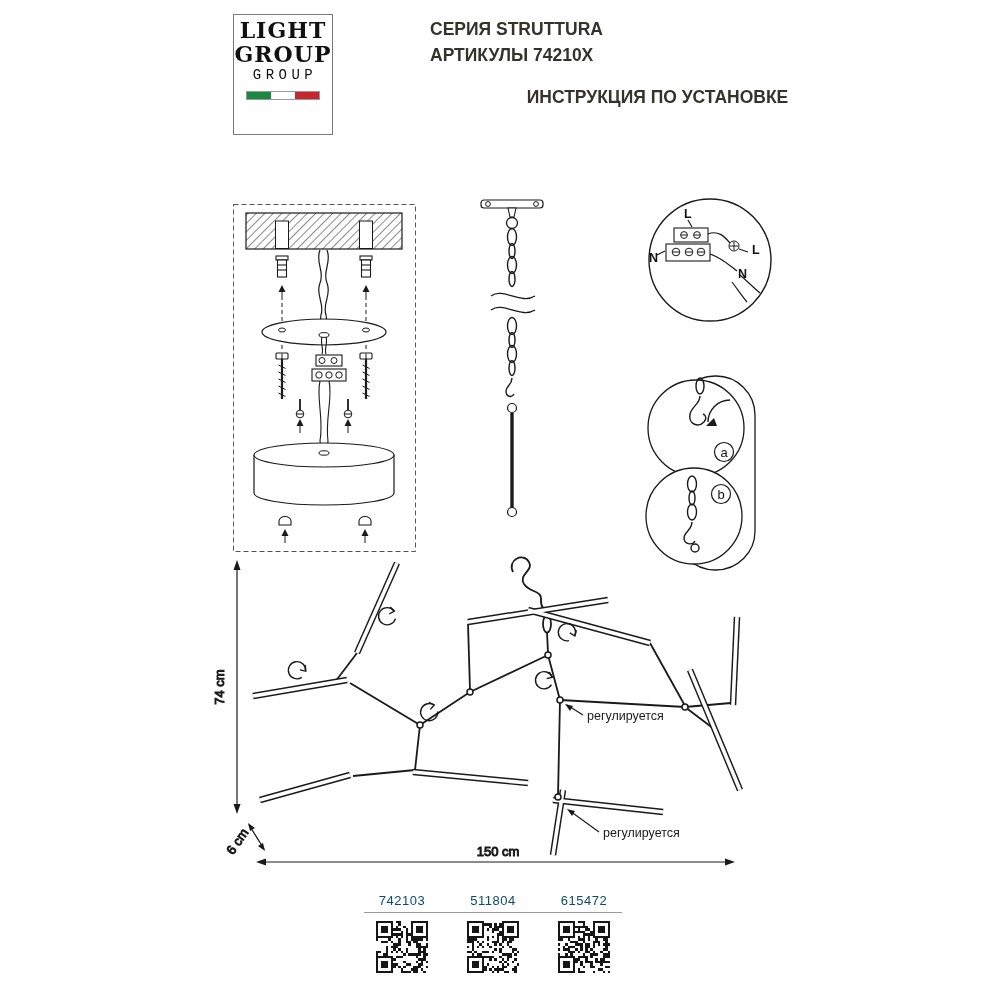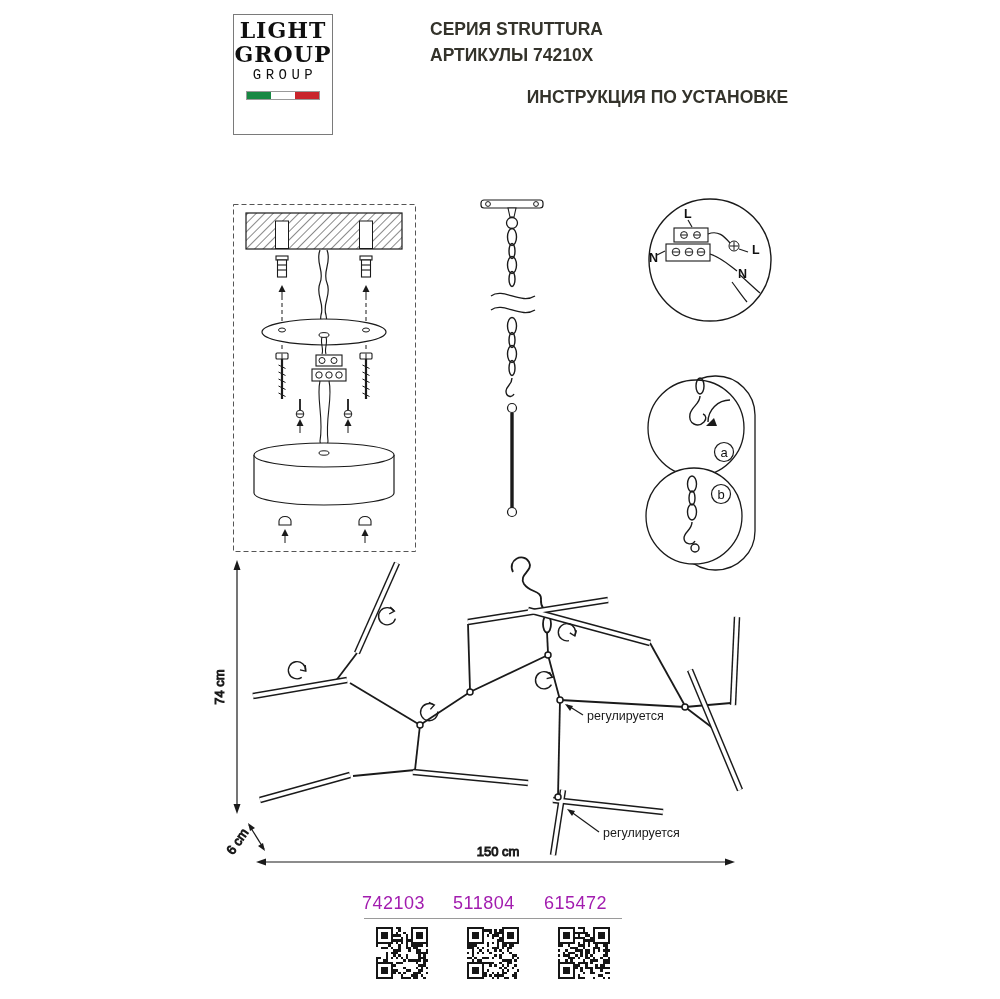--- a/index.html
+++ b/index.html
@@ -16,21 +16,21 @@
   .logo-flag span{flex:1}
   .fg{background:#188843}.fw{background:#ffffff}.fr{background:#c9252c}
   .series{position:absolute;left:430px;top:16px;width:455px;font-weight:700;font-size:17.5px;line-height:26px;color:#34332b}
   .instruction{position:absolute;left:430px;top:84px;width:455px;text-align:center;font-weight:700;font-size:17.5px;line-height:27px;color:#34332b}
   .dim{font-size:13px;fill:#1a1a1a}
   .anno{font-size:12.5px;fill:#1a1a1a}
   .lbl{font-size:12.5px;font-weight:700;fill:#111}
   .det{font-size:13px;fill:#111}
   .articles{position:absolute;left:362px;top:893px;width:262px}
   .codes-row{display:flex;justify-content:space-between}
-  .code{width:80px;text-align:left;font-size:18px;letter-spacing:.5px;color:#a21caf}
+  .code{width:80px;text-align:center;font-size:13px;letter-spacing:.5px;color:#0c4a6e}
   .codes-divider{border-bottom:1px solid #9a9a9a;margin:4px 2px 8px 2px}
   .qr-row{display:flex;justify-content:space-between}
   .qr-cell{width:80px;display:flex;justify-content:center}
   .qr{width:52px;height:52px}
 </style>
 </head>
 <body>
 
 <div class="sheet">
 

